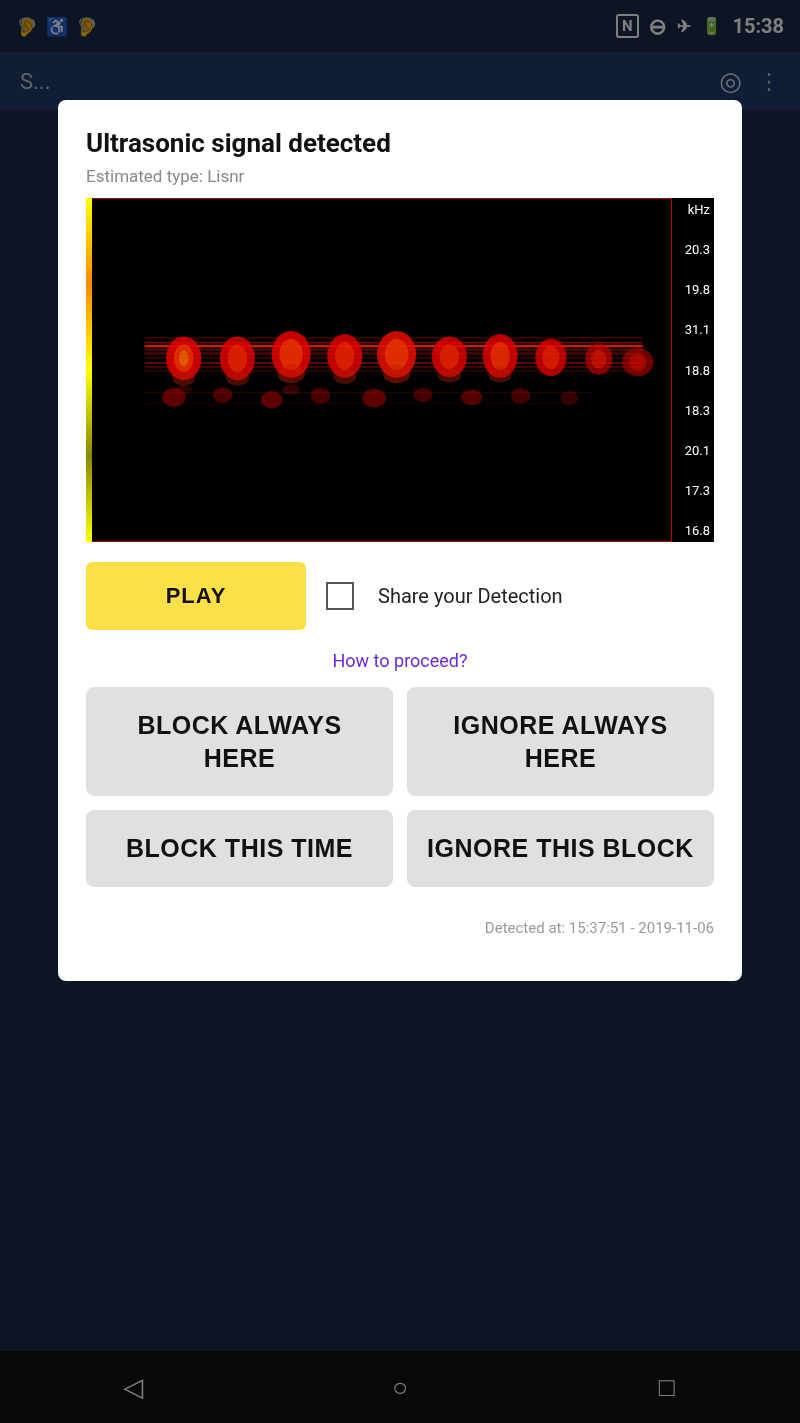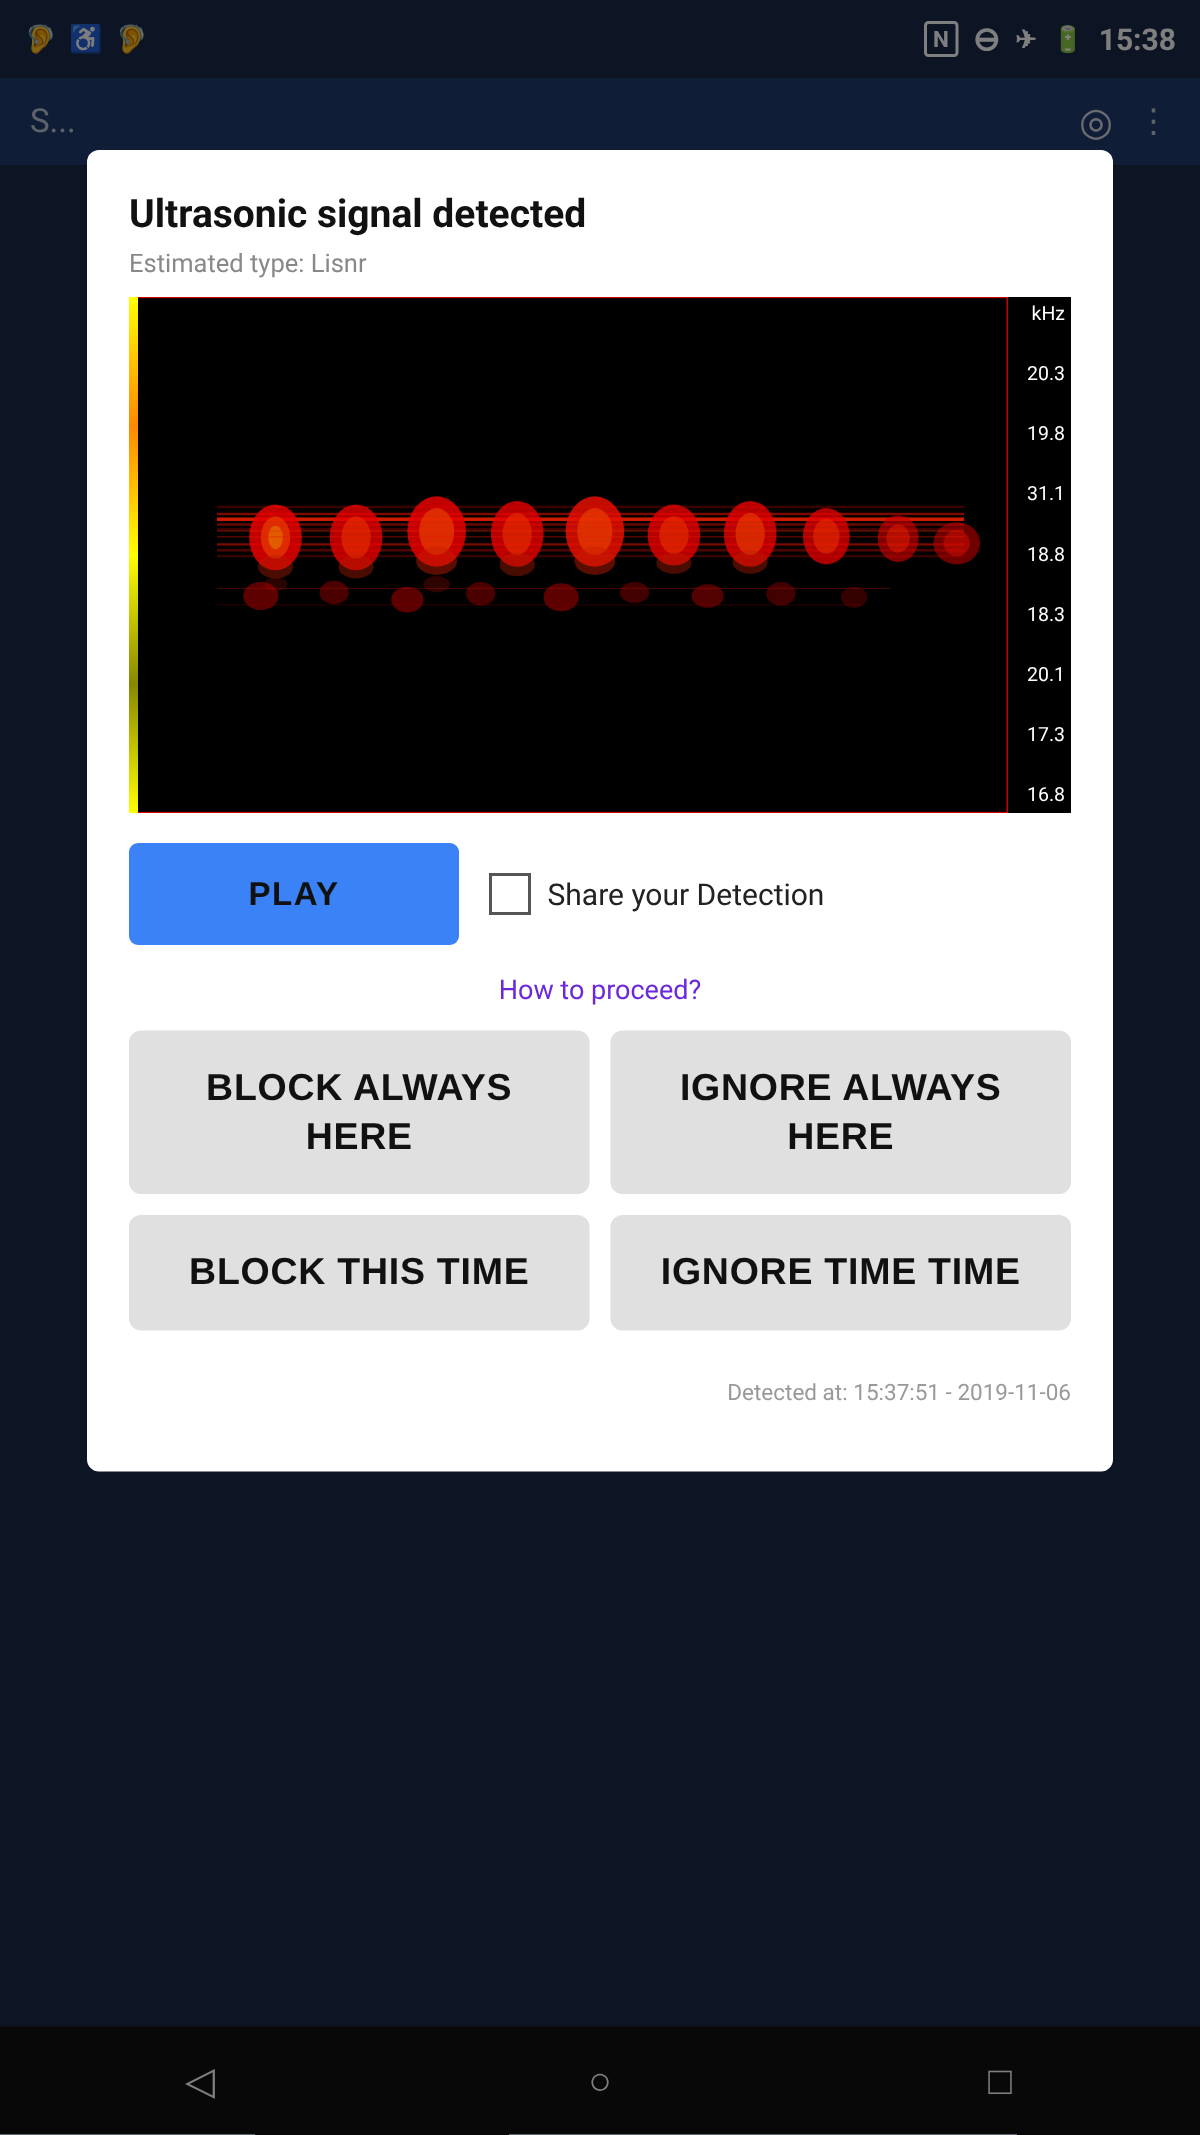--- a/index.html
+++ b/index.html
@@ -138,34 +138,34 @@
     .play-row {
       display: flex;
       align-items: center;
       padding: 20px 28px;
       gap: 20px;
     }
 
     .play-button {
       width: 220px;
       height: 68px;
-      background: #3b82f6;
+      background: #fde047;
       border: none;
       border-radius: 6px;
       font-size: 22px;
       font-weight: bold;
       color: #111;
       cursor: pointer;
       letter-spacing: 1px;
     }
 
     .share-checkbox-row {
       display: flex;
       align-items: center;
-      gap: 11px;
+      gap: 24px;
       flex: 1;
     }
 
     .share-checkbox {
       width: 28px;
       height: 28px;
       border: 2px solid #555;
       background: white;
       cursor: pointer;
       flex-shrink: 0;
@@ -384,21 +384,21 @@
     </div>
   </div>
 
   <div class="proceed-section">
     <div class="proceed-question">How to proceed?</div>
 
     <div class="action-grid">
       <button class="action-button">BLOCK ALWAYS HERE</button>
       <button class="action-button">IGNORE ALWAYS HERE</button>
       <button class="action-button">BLOCK THIS TIME</button>
-      <button class="action-button">IGNORE TIME TIME</button>
+      <button class="action-button">IGNORE THIS BLOCK</button>
     </div>
 
     <div class="detected-at">Detected at:  15:37:51 - 2019-11-06</div>
   </div>
 </div>
 
 <div class="bottom-nav">
   <div class="nav-icon">◁</div>
   <div class="nav-icon">○</div>
   <div class="nav-icon">□</div>

